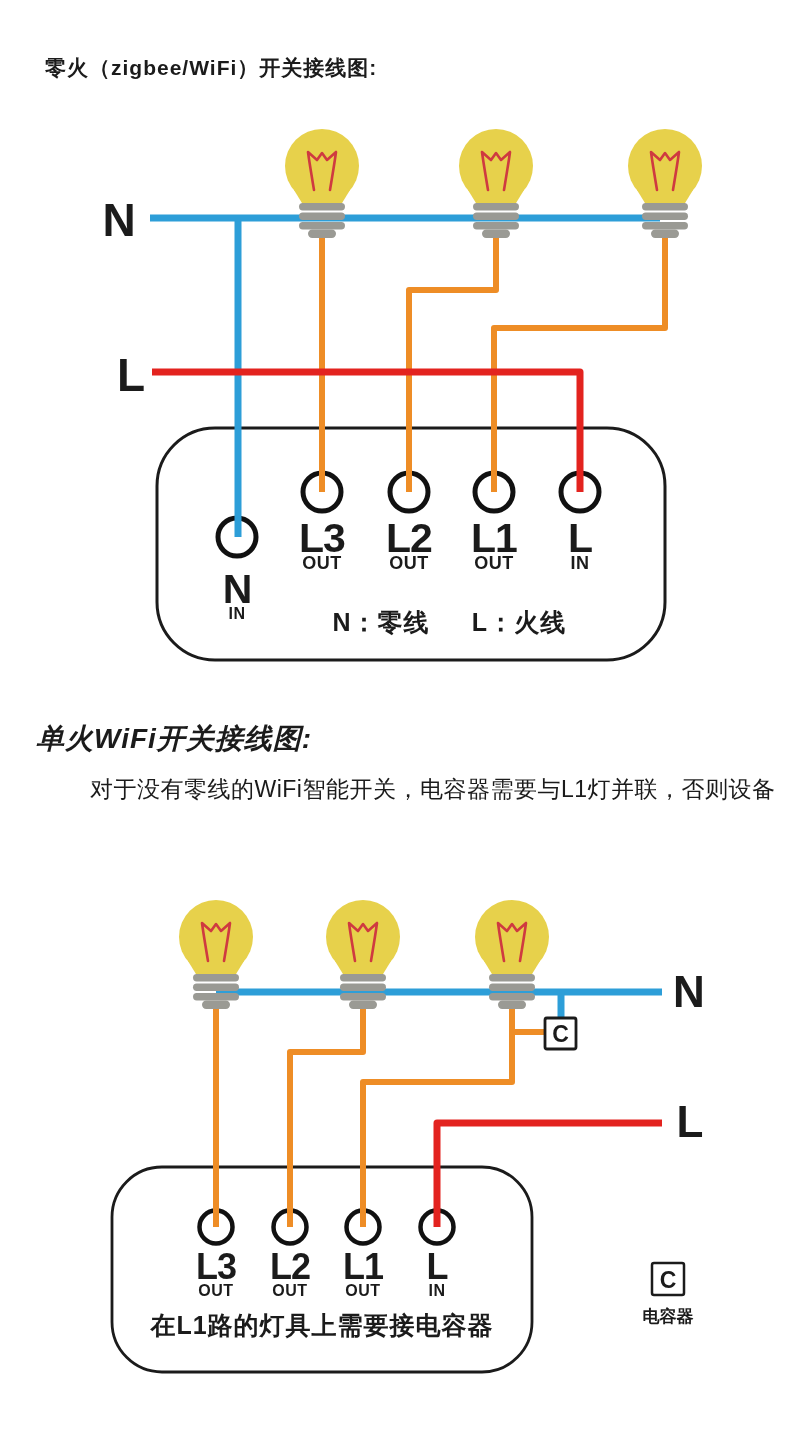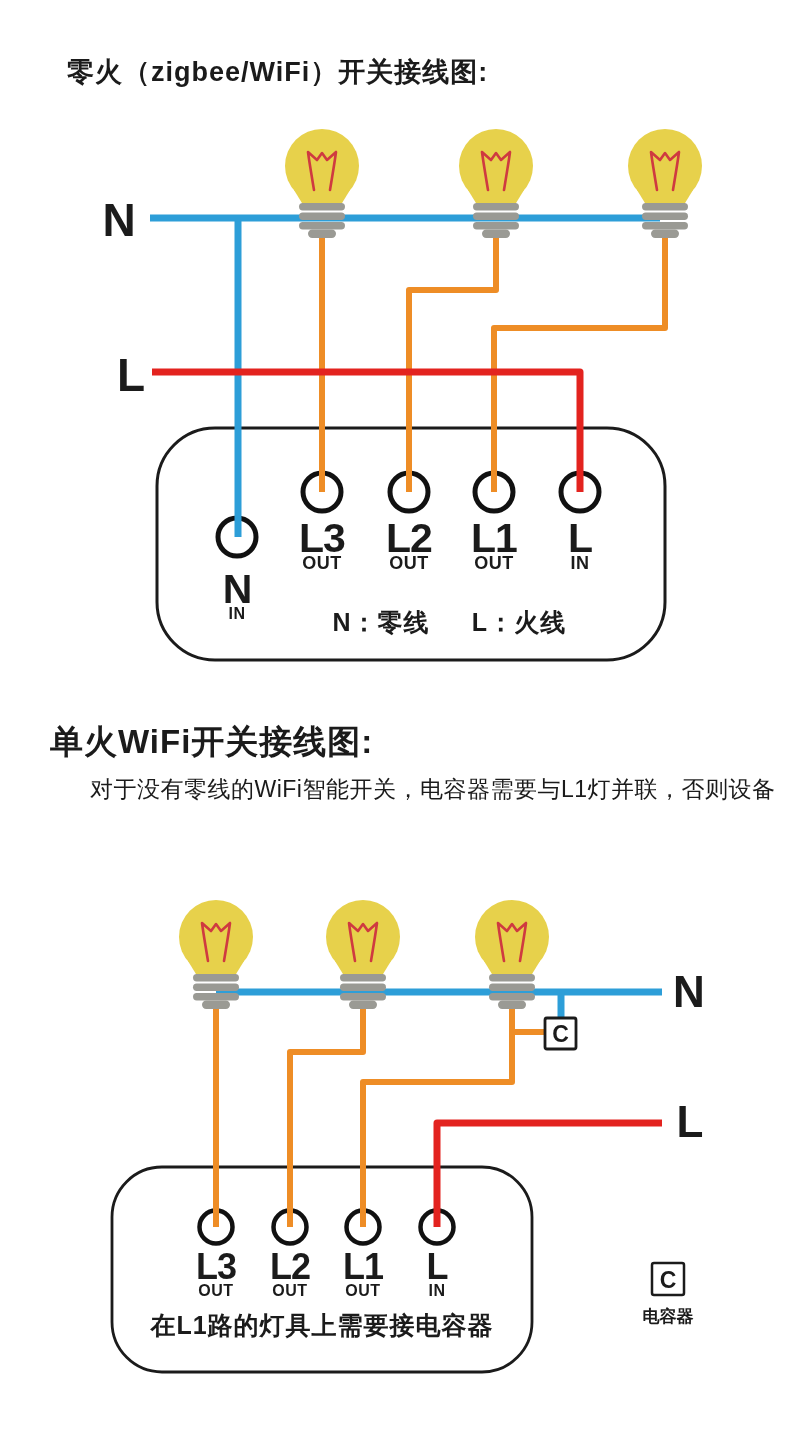--- a/index.html
+++ b/index.html
@@ -1,20 +1,20 @@
 <!DOCTYPE html>
 <html><head>
 <meta charset="utf-8">
 <style>
   html,body{margin:0;padding:0;background:#ffffff;}
   #page{position:relative;width:790px;height:1437px;background:#ffffff;overflow:hidden;
         font-family:"Liberation Sans","DejaVu Sans",sans-serif;color:#1b1b1b;}
   .abs{position:absolute;}
-  .title1{left:67px;top:54px;font-size:27px;font-weight:700;letter-spacing:1px;}
-  .title2{left:50px;top:720px;font-size:33px;font-weight:700;letter-spacing:1px;}
+  .title1{left:45px;top:54px;font-size:21px;font-weight:700;letter-spacing:1px;}
+  .title2{left:36px;top:720px;font-size:28px;font-weight:700;letter-spacing:1px;font-style:italic;}
   .para{left:46px;width:712px;font-size:23px;font-weight:400;letter-spacing:0.5px;line-height:30px;}
   .p1{top:774px;margin-left:44px;} .p2{top:816px;}
   svg{position:absolute;left:0;top:0;}
   svg text{font-family:"Liberation Sans","DejaVu Sans",sans-serif;fill:#1b1b1b;}
   .termname{font-size:41px;font-weight:800;letter-spacing:-1px;}
   .termsub{font-size:18px;font-weight:800;letter-spacing:0.5px;}
   .termname2{font-size:36px;font-weight:800;letter-spacing:-1px;}
   .termsub2{font-size:16px;font-weight:800;letter-spacing:0.5px;}
   .linelabel{font-size:46px;font-weight:800;}
   .linelabel2{font-size:44px;font-weight:800;}

